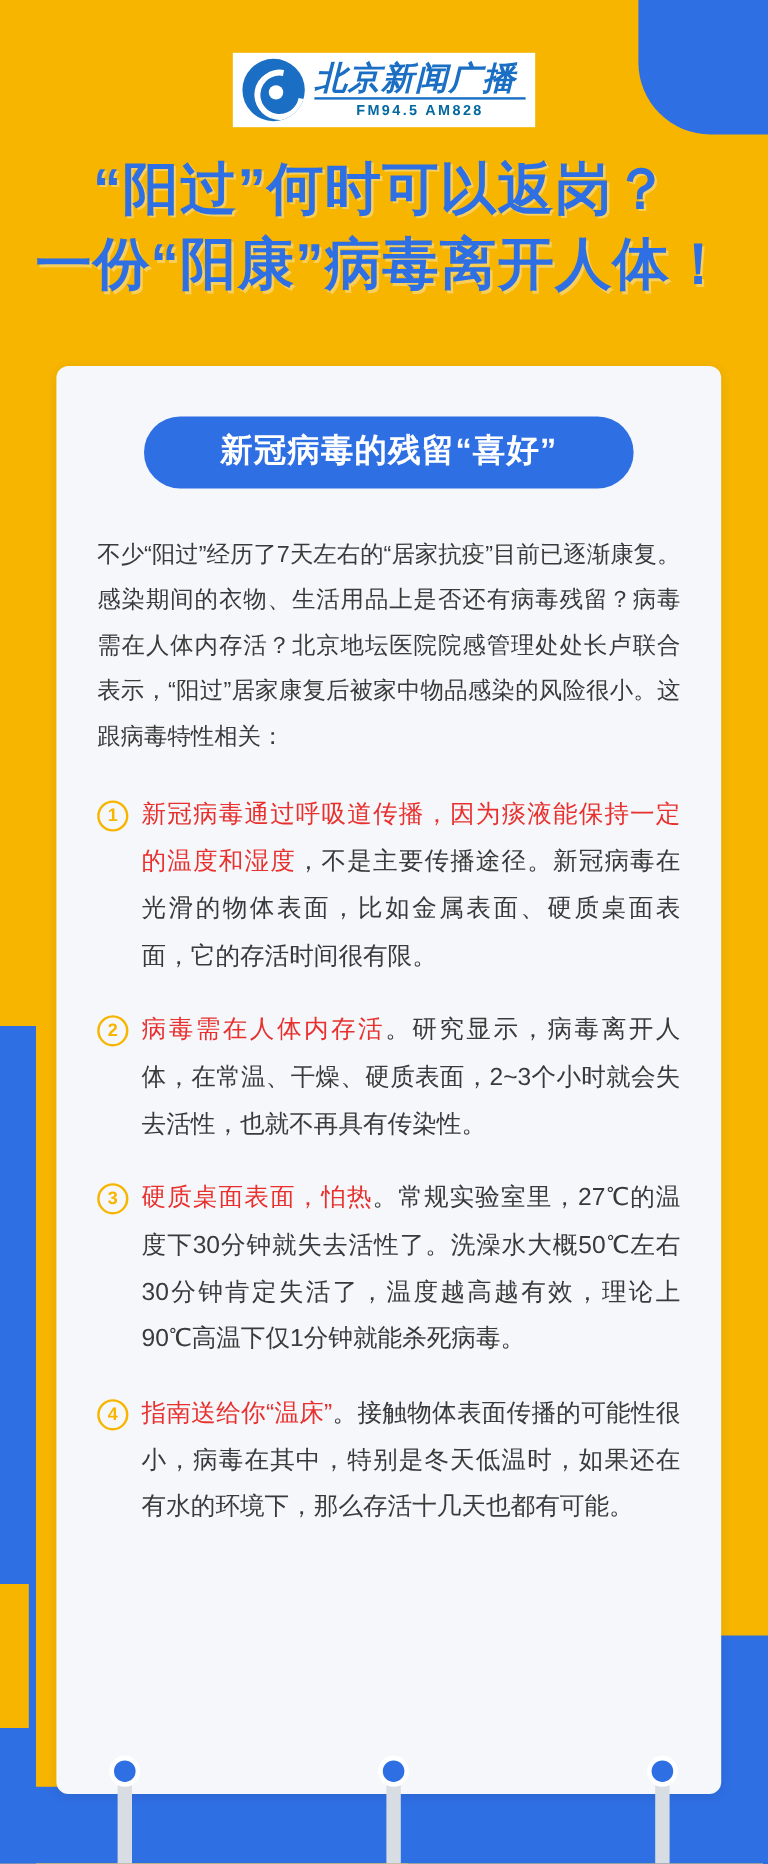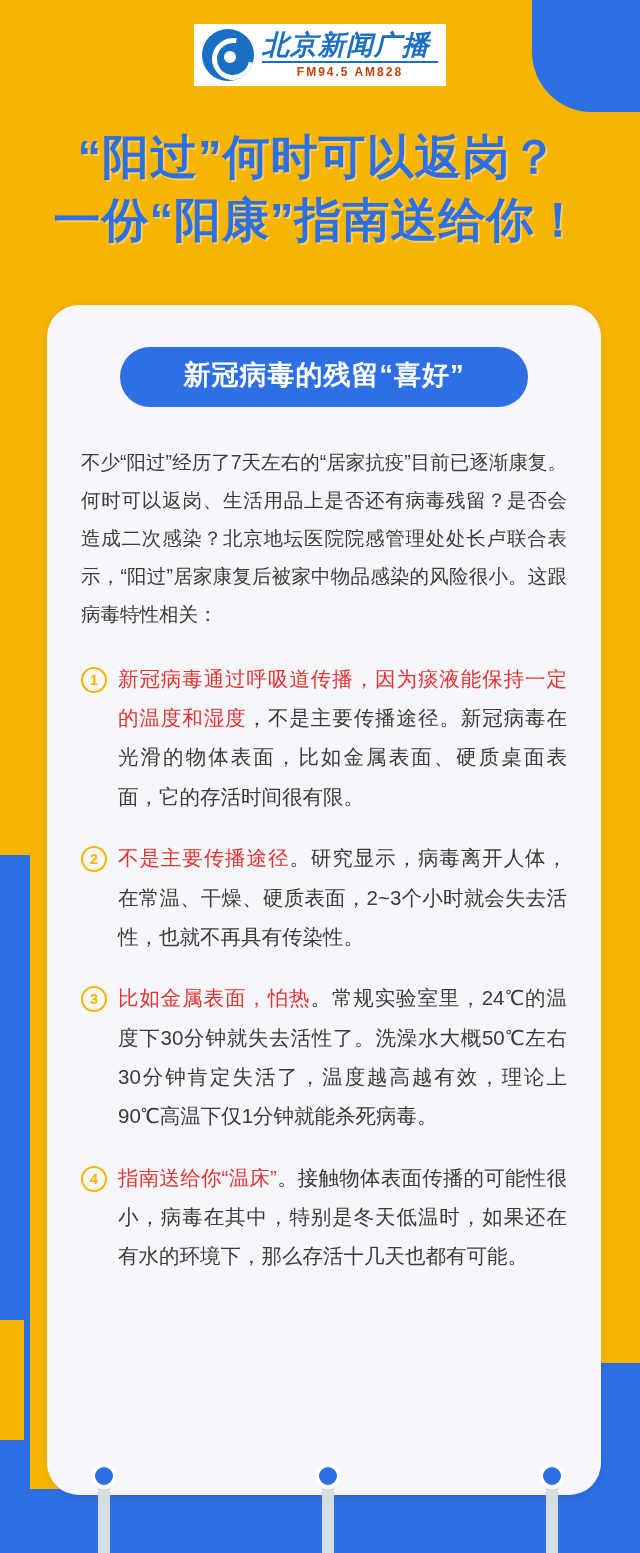--- a/index.html
+++ b/index.html
@@ -44,21 +44,21 @@
   .bg-yellow-notch {
     position: absolute;
     left: 0; top: 1320px;
     width: 24px; height: 120px;
     background: #f7b500;
   }
 
   
   .logo-wrap {
     position: absolute;
-    top: 24px; left: 50%;
+    top: 44px; left: 50%;
     transform: translateX(-50%);
     width: 252px; height: 62px;
     background: #ffffff;
     display: flex;
     align-items: center;
     padding: 4px 8px;
   }
   .logo-mark {
     width: 52px; height: 52px;
     flex: 0 0 52px;
@@ -100,21 +100,21 @@
     color: #1a6fc4;
     letter-spacing: 1px;
     line-height: 1.05;
     white-space: nowrap;
   }
   .logo-freq {
     margin-top: 2px;
     font-size: 12px;
     font-weight: bold;
     letter-spacing: 2px;
-    color: #c2410c;
+    color: #0369a1;
     border-top: 2px solid #1a6fc4;
     padding-top: 2px;
     text-align: center;
     white-space: nowrap;
   }
 
   
   .headline {
     position: absolute;
     top: 125px; left: 0;
@@ -129,21 +129,21 @@
   }
   .headline .l2 { display: block; }
 
   
   .card {
     position: absolute;
     top: 305px; left: 47px;
     width: 554px;
     min-height: 1190px;
     background: #f5f7fa;
-    border-radius: 32px;
+    border-radius: 10px;
     box-shadow: 0 2px 10px rgba(0,0,0,0.08);
     padding: 42px 34px 40px 34px;
   }
 
   .pill {
     width: 408px;
     margin: 0 auto;
     background: #2f6fe4;
     color: #ffffff;
     border-radius: 32px;
@@ -230,40 +230,40 @@
 <div class="logo-wrap">
   <div class="logo-mark"></div>
   <div class="logo-text">
     <div class="logo-cn">北京新闻广播</div>
     <div class="logo-freq">FM94.5  AM828</div>
   </div>
 </div>
 
 <div class="headline">
   <span class="l1">“阳过”何时可以返岗？</span>
-  <span class="l2">一份“阳康”指南送给你！</span>
+  <span class="l2">一份“阳康”病毒离开人体！</span>
 </div>
 
 <div class="card">
   <div class="pill">新冠病毒的残留“喜好”</div>
 
-  <p class="intro">不少“阳过”经历了7天左右的“居家抗疫”目前已逐渐康复。何时可以返岗、生活用品上是否还有病毒残留？是否会造成二次感染？北京地坛医院院感管理处处长卢联合表示，“阳过”居家康复后被家中物品感染的风险很小。这跟病毒特性相关：</p>
+  <p class="intro">不少“阳过”经历了7天左右的“居家抗疫”目前已逐渐康复。感染期间的衣物、生活用品上是否还有病毒残留？病毒需在人体内存活？北京地坛医院院感管理处处长卢联合表示，“阳过”居家康复后被家中物品感染的风险很小。这跟病毒特性相关：</p>
 
   <div class="list">
     <div class="item">
       <div class="num">1</div>
       <div class="text"><span class="hl">新冠病毒通过呼吸道传播，因为痰液能保持一定的温度和湿度</span><span>，不是主要传播途径。新冠病毒在光滑的物体表面，比如金属表面、硬质桌面表面，它的存活时间很有限。</span></div>
     </div>
     <div class="item">
       <div class="num">2</div>
-      <div class="text"><span class="hl">不是主要传播途径</span><span>。研究显示，病毒离开人体，在常温、干燥、硬质表面，2~3个小时就会失去活性，也就不再具有传染性。</span></div>
+      <div class="text"><span class="hl">病毒需在人体内存活</span><span>。研究显示，病毒离开人体，在常温、干燥、硬质表面，2~3个小时就会失去活性，也就不再具有传染性。</span></div>
     </div>
     <div class="item">
       <div class="num">3</div>
-      <div class="text"><span class="hl">比如金属表面，怕热</span><span>。常规实验室里，24℃的温度下30分钟就失去活性了。洗澡水大概50℃左右30分钟肯定失活了，温度越高越有效，理论上90℃高温下仅1分钟就能杀死病毒。</span></div>
+      <div class="text"><span class="hl">硬质桌面表面，怕热</span><span>。常规实验室里，27℃的温度下30分钟就失去活性了。洗澡水大概50℃左右30分钟肯定失活了，温度越高越有效，理论上90℃高温下仅1分钟就能杀死病毒。</span></div>
     </div>
     <div class="item">
       <div class="num">4</div>
       <div class="text"><span class="hl">指南送给你“温床”</span><span>。接触物体表面传播的可能性很小，病毒在其中，特别是冬天低温时，如果还在有水的环境下，那么存活十几天也都有可能。</span></div>
     </div>
   </div>
 </div>
 
 <div class="stands">
   <div class="stand s1"></div>

